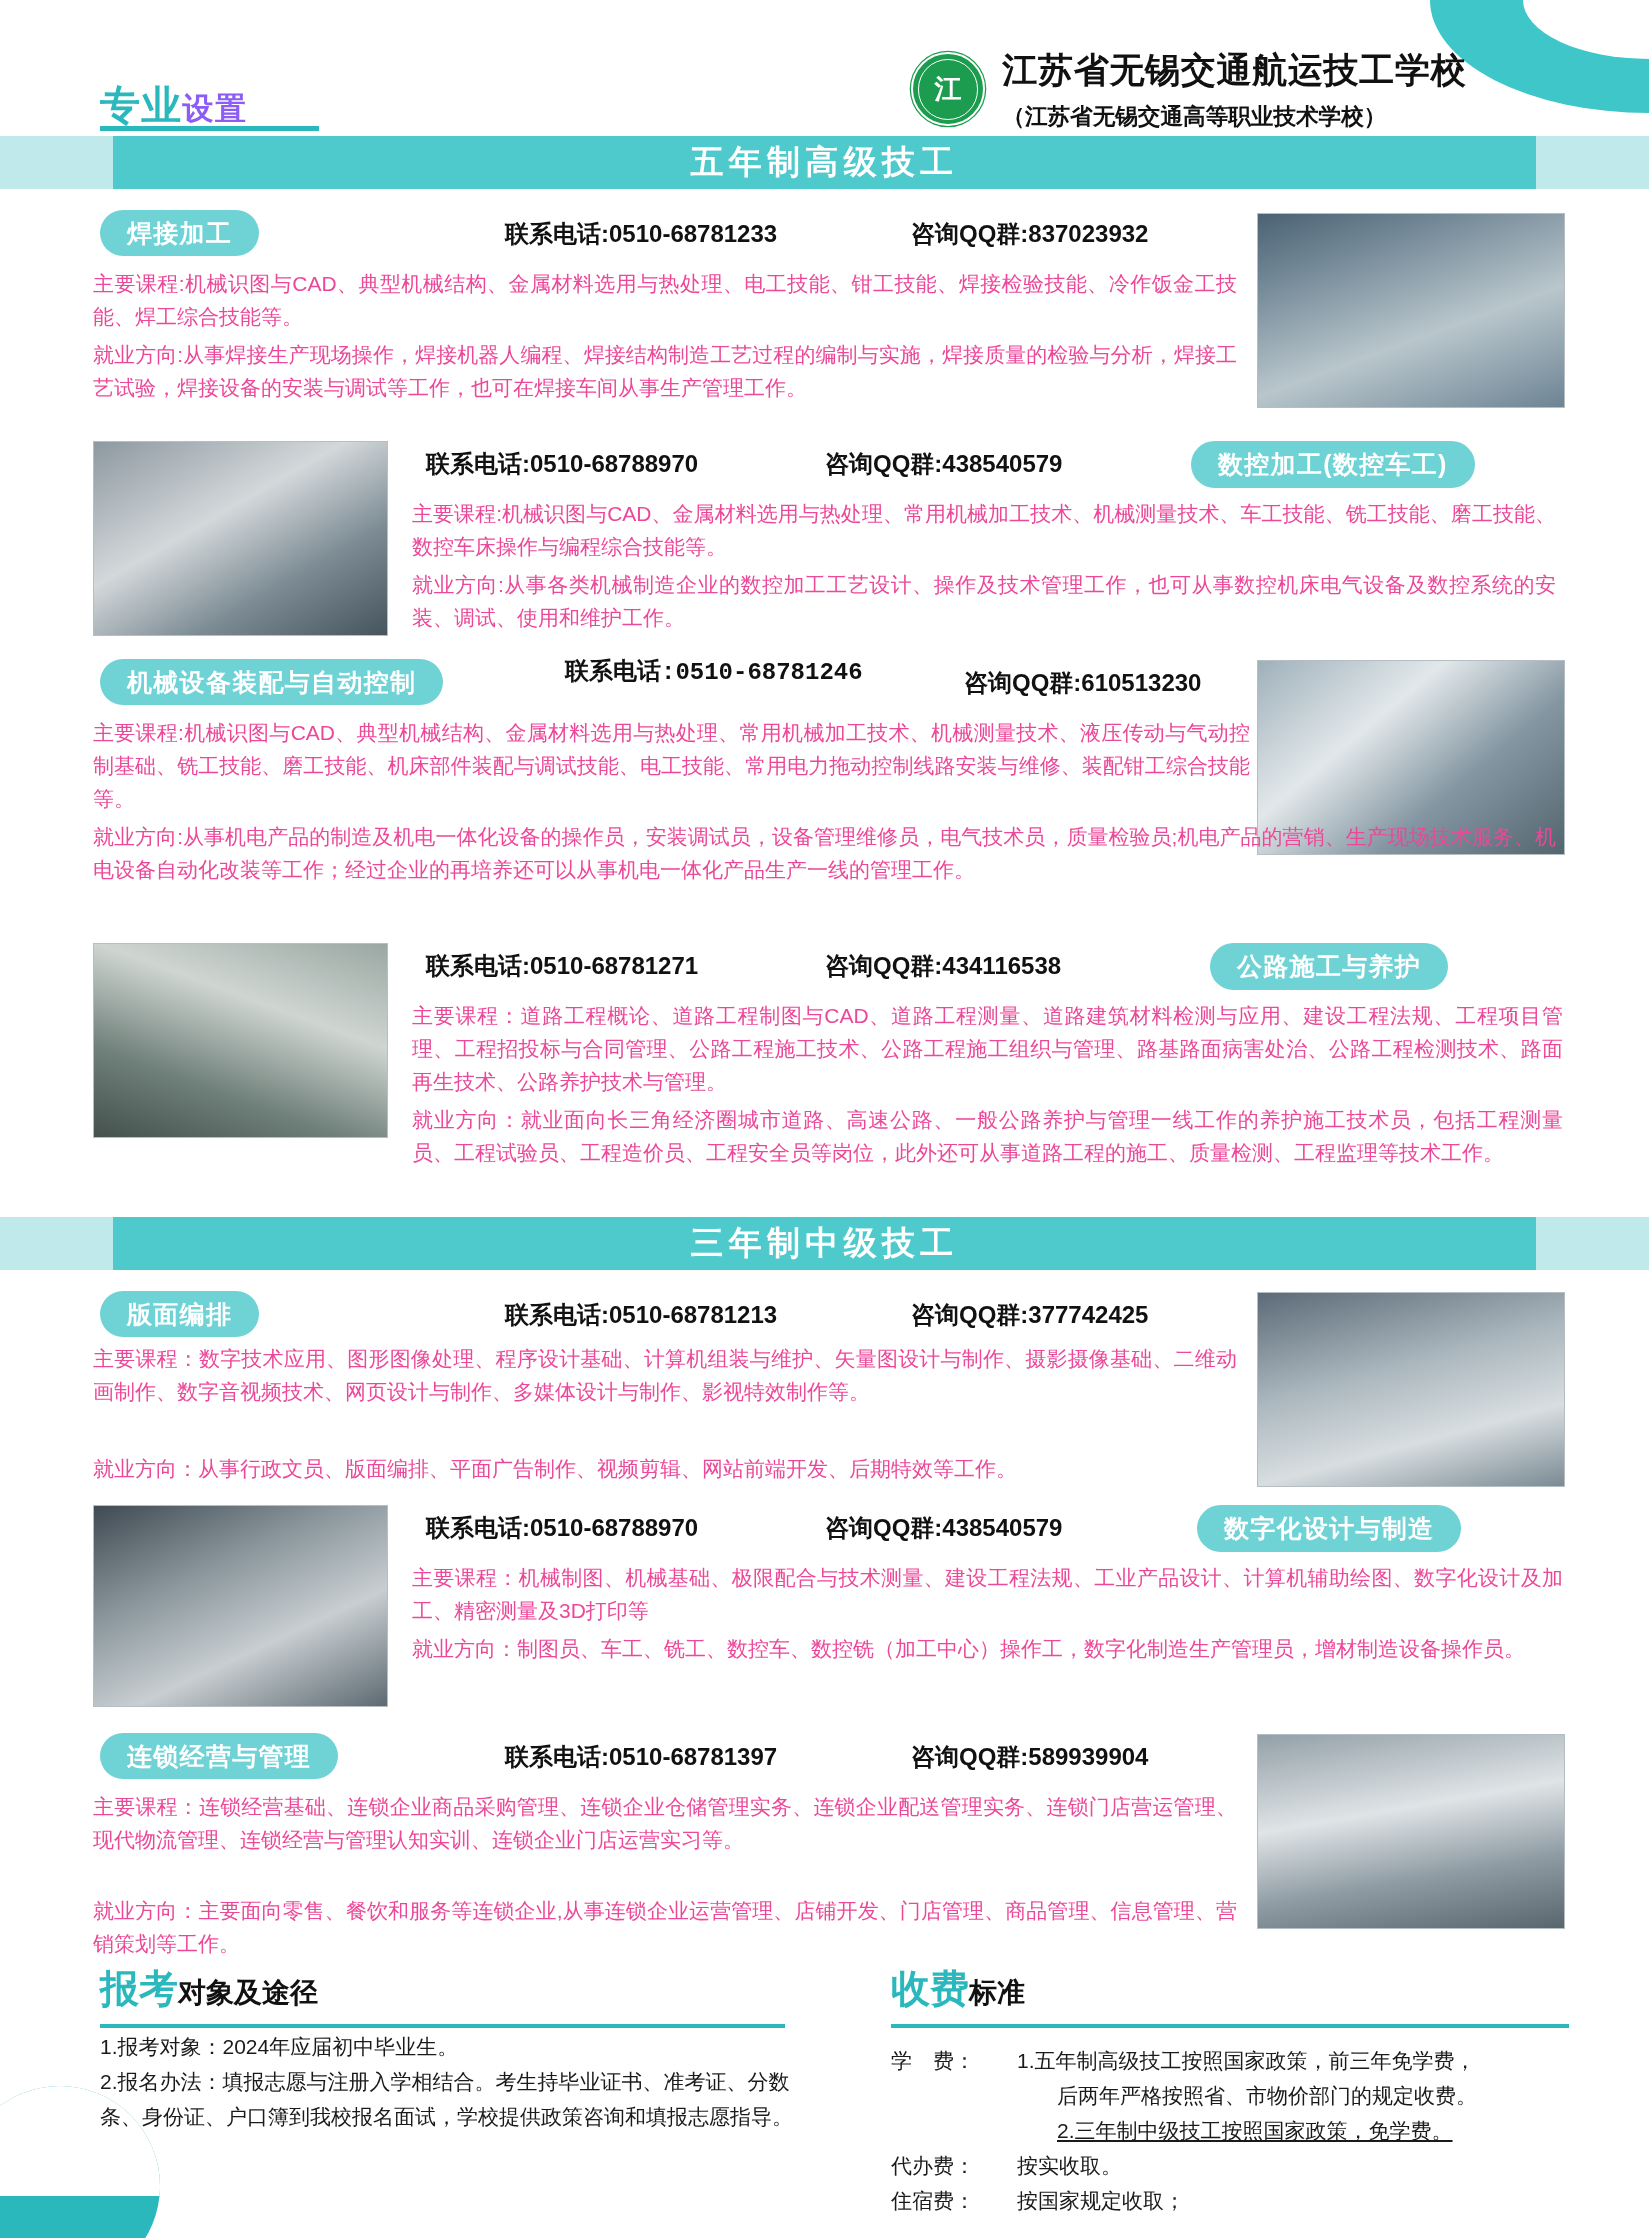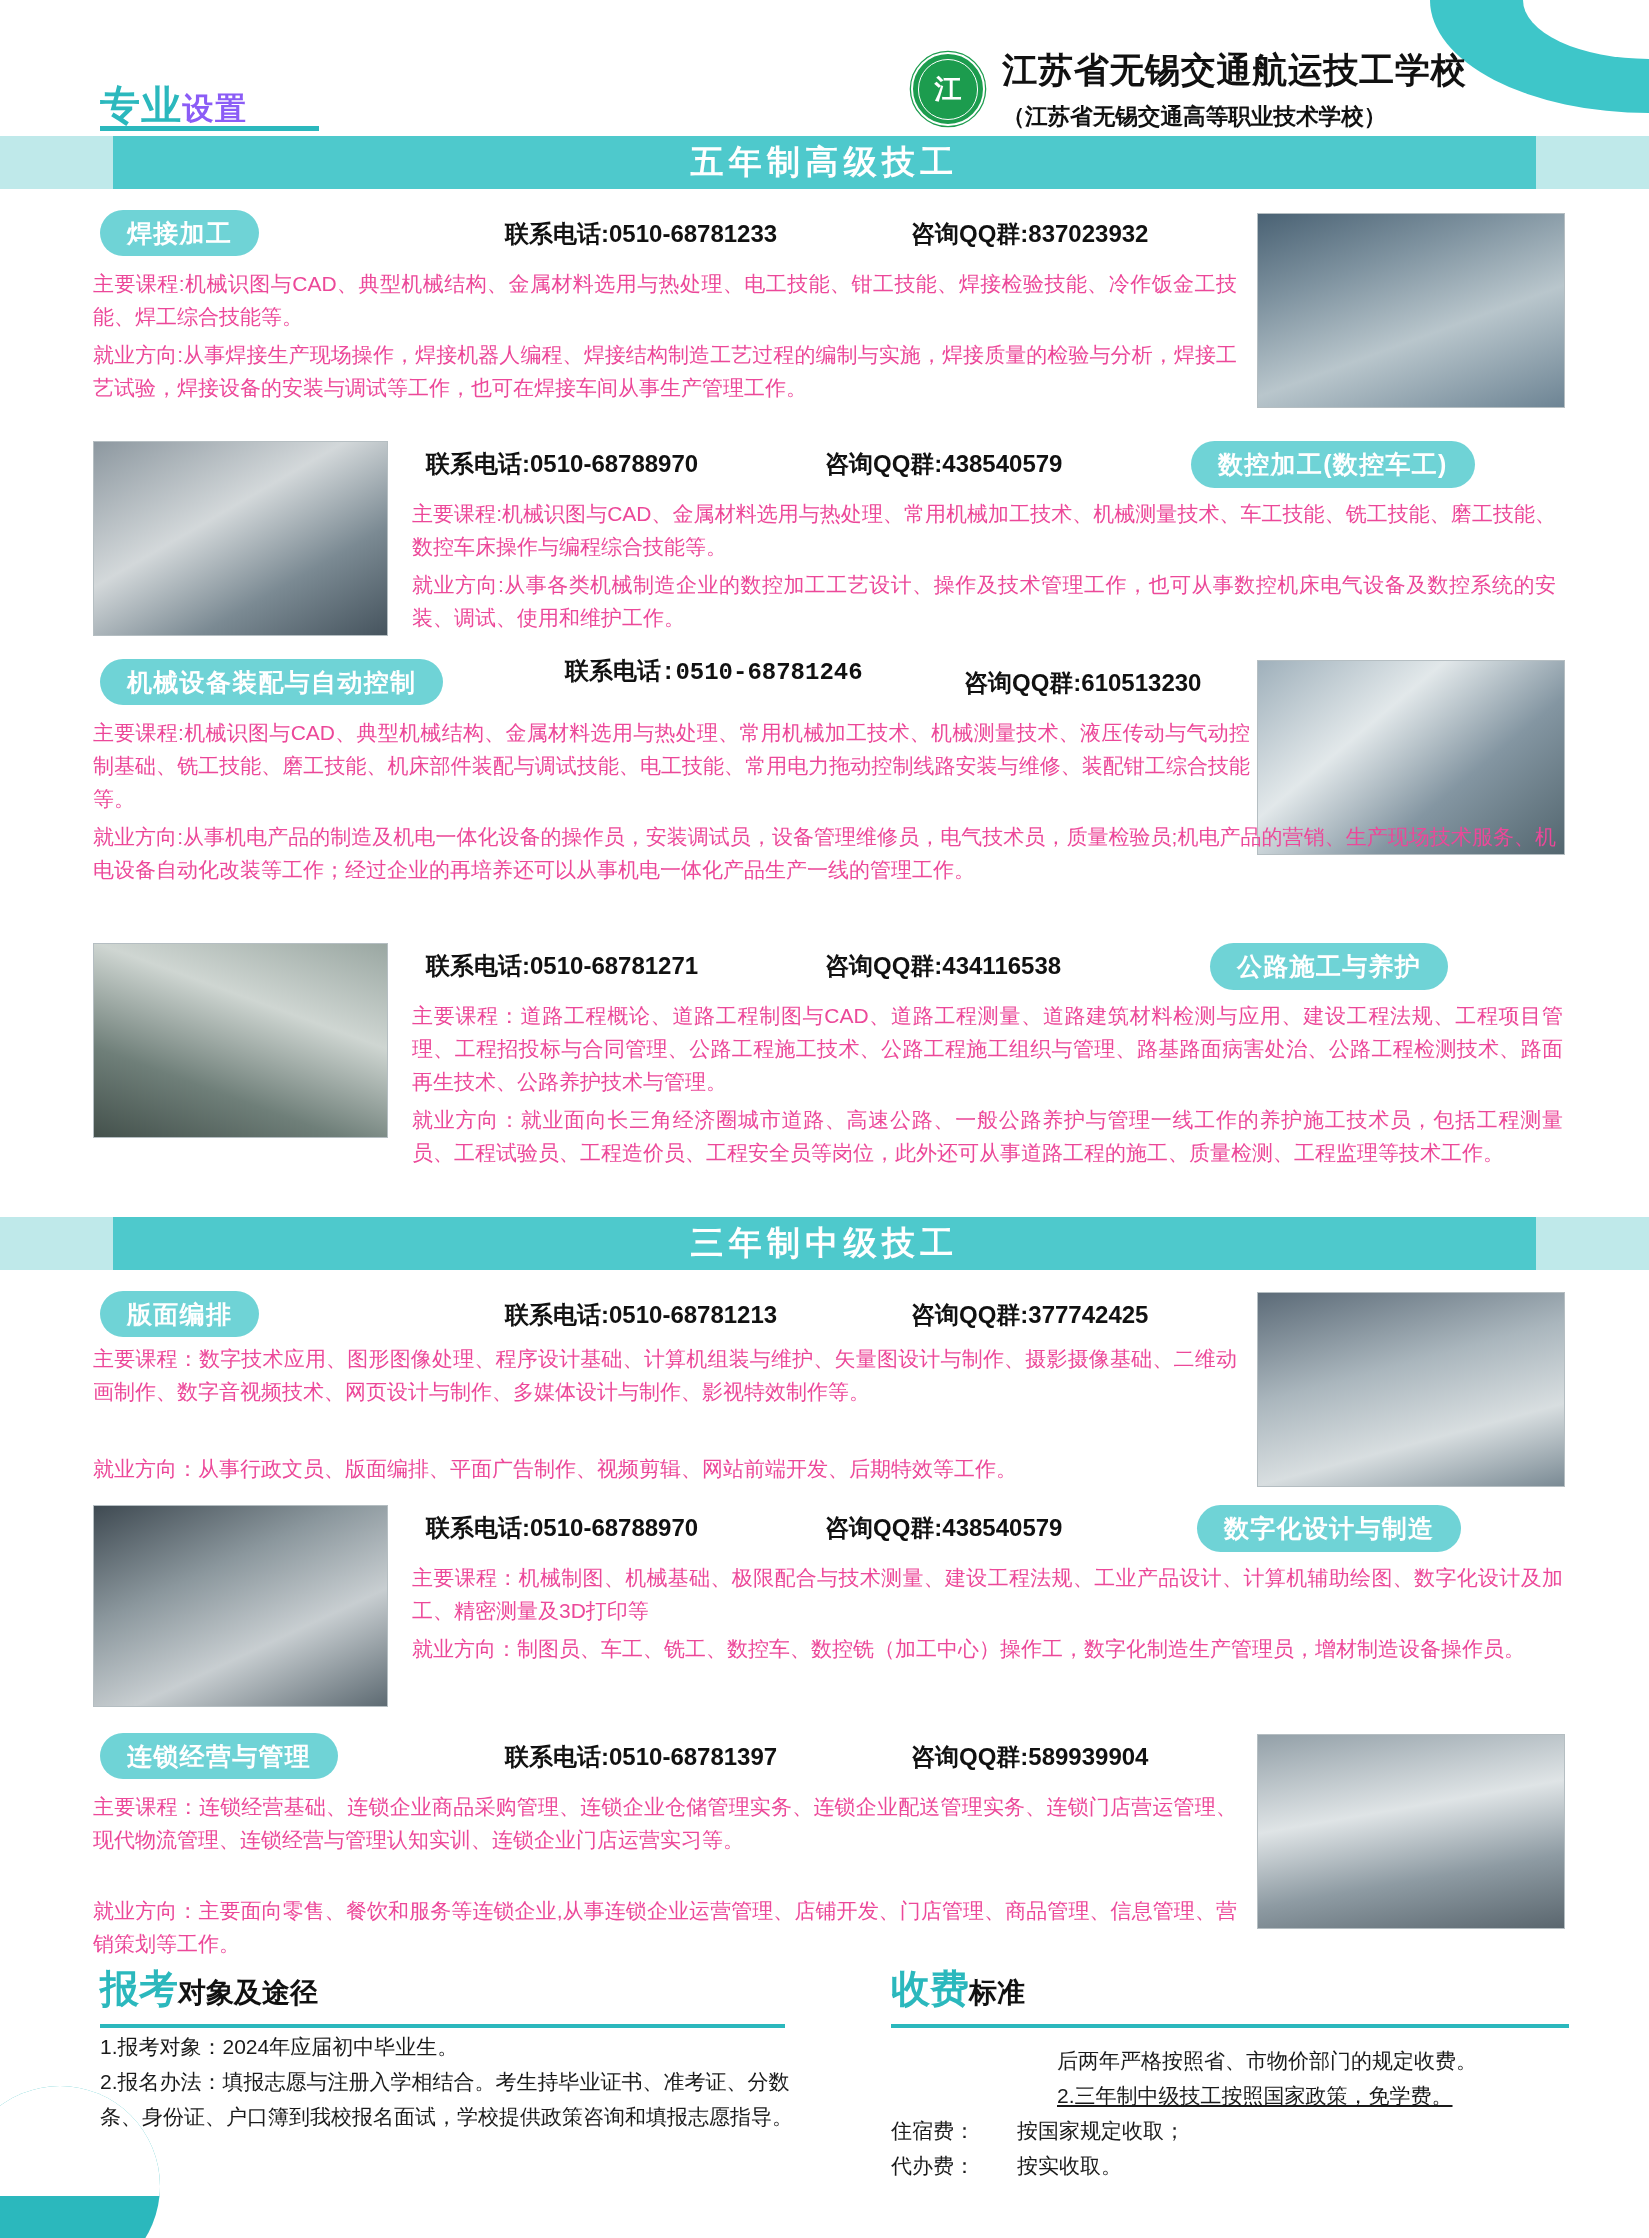--- a/index.html
+++ b/index.html
@@ -246,30 +246,34 @@
 </div>
 
 <div style="position:absolute;top:1962px;left:891px;width:705px;">
   <div class="bsec-title">
     <span style="font-size:39px;">收费</span><span class="s" style="color:#111;">标准</span>
   </div>
   <div class="bsec-underline" style="width:678px;margin-top:8px;"></div>
 
   <div style="margin-top:14.6px;">
     <div style="display:flex;">
+      <div class="bsec-body" style="width:126px;flex:none;">学　费：</div>
+      <div class="bsec-body" style="flex:1;">1.五年制高级技工按照国家政策，前三年免学费，</div>
+    </div>
+    <div style="display:flex;">
       <div class="bsec-body" style="width:166px;flex:none;"></div>
       <div class="bsec-body" style="flex:1;">后两年严格按照省、市物价部门的规定收费。</div>
     </div>
     <div style="display:flex;text-decoration:underline;">
       <div class="bsec-body" style="width:166px;flex:none;"></div>
       <div class="bsec-body" style="flex:1;">2.三年制中级技工按照国家政策，免学费。</div>
     </div>
     <div style="display:flex;">
+      <div class="bsec-body" style="width:126px;flex:none;">代办费：</div>
+      <div class="bsec-body" style="flex:1;">按实收取。</div>
+    </div>
+    <div style="display:flex;">
       <div class="bsec-body" style="width:126px;flex:none;">住宿费：</div>
       <div class="bsec-body" style="flex:1;">按国家规定收取；</div>
     </div>
-    <div style="display:flex;">
-      <div class="bsec-body" style="width:126px;flex:none;">代办费：</div>
-      <div class="bsec-body" style="flex:1;">按实收取。</div>
-    </div>
   </div>
 </div>
 
 
 </body></html>

